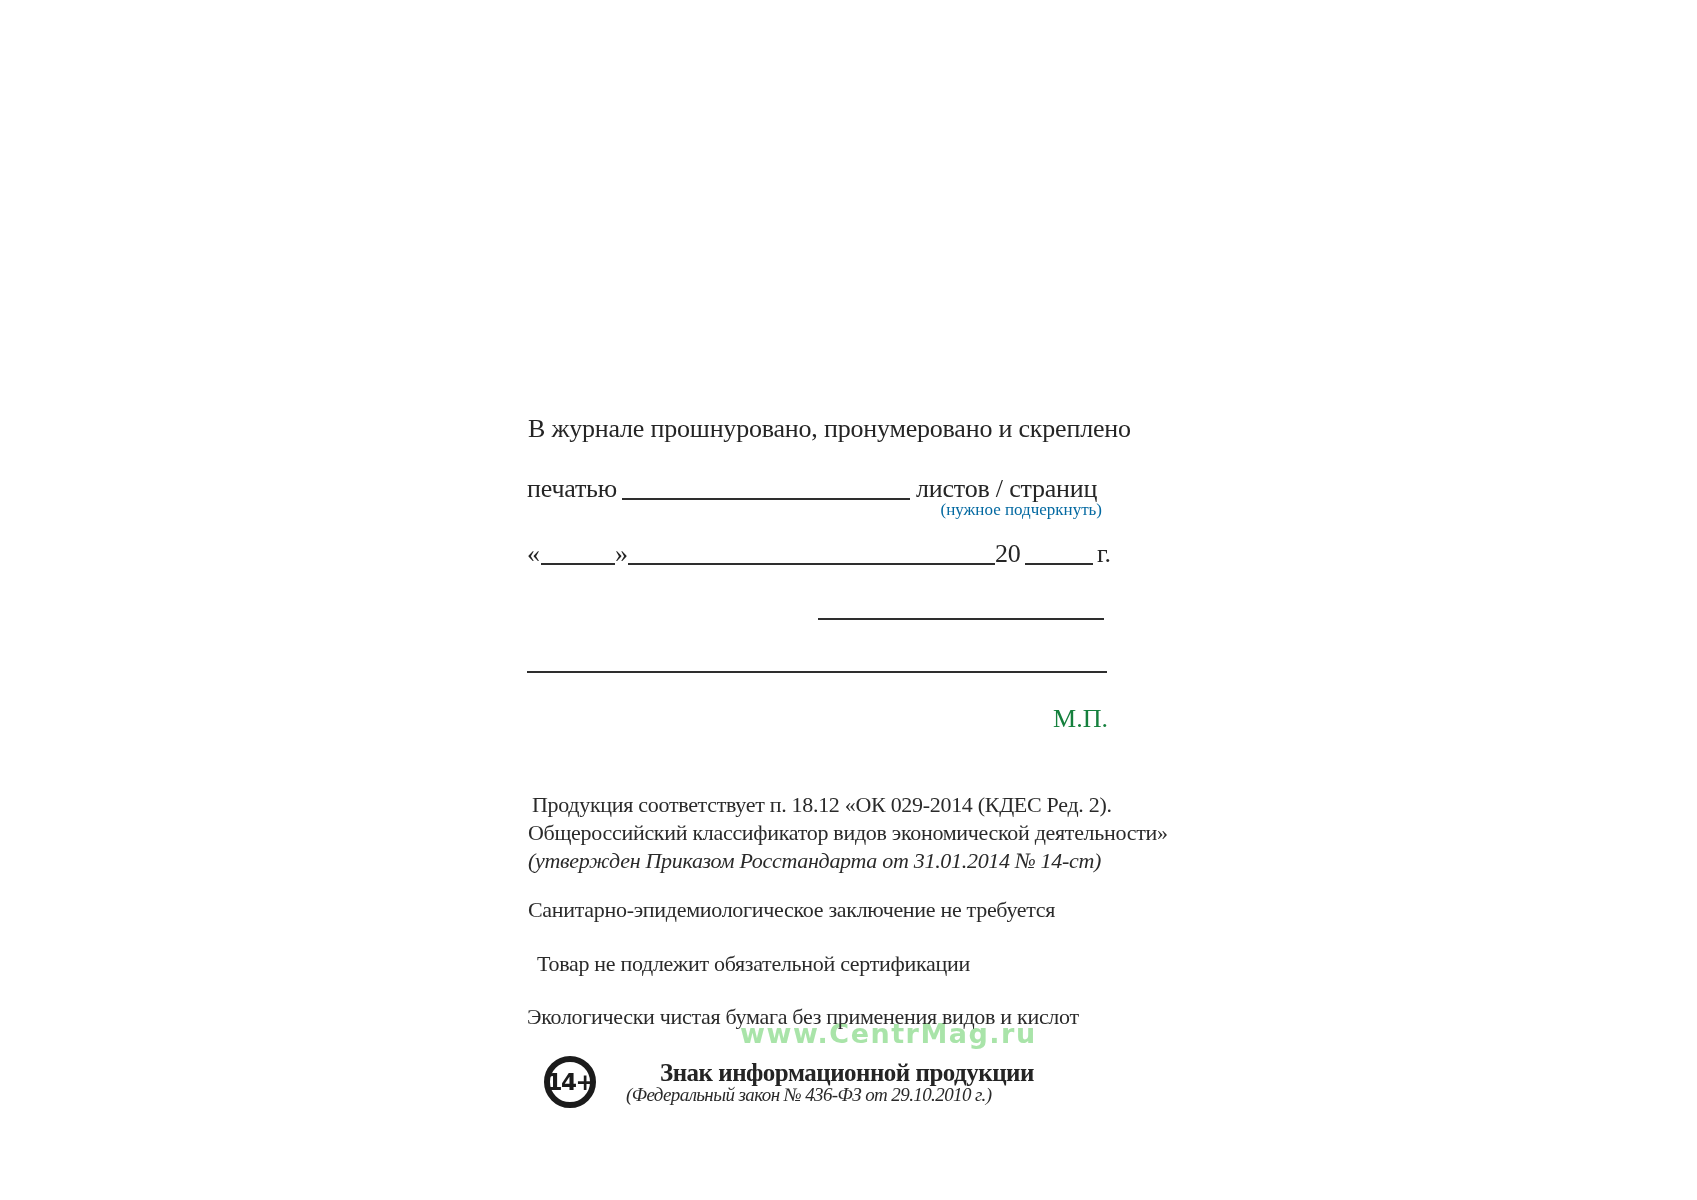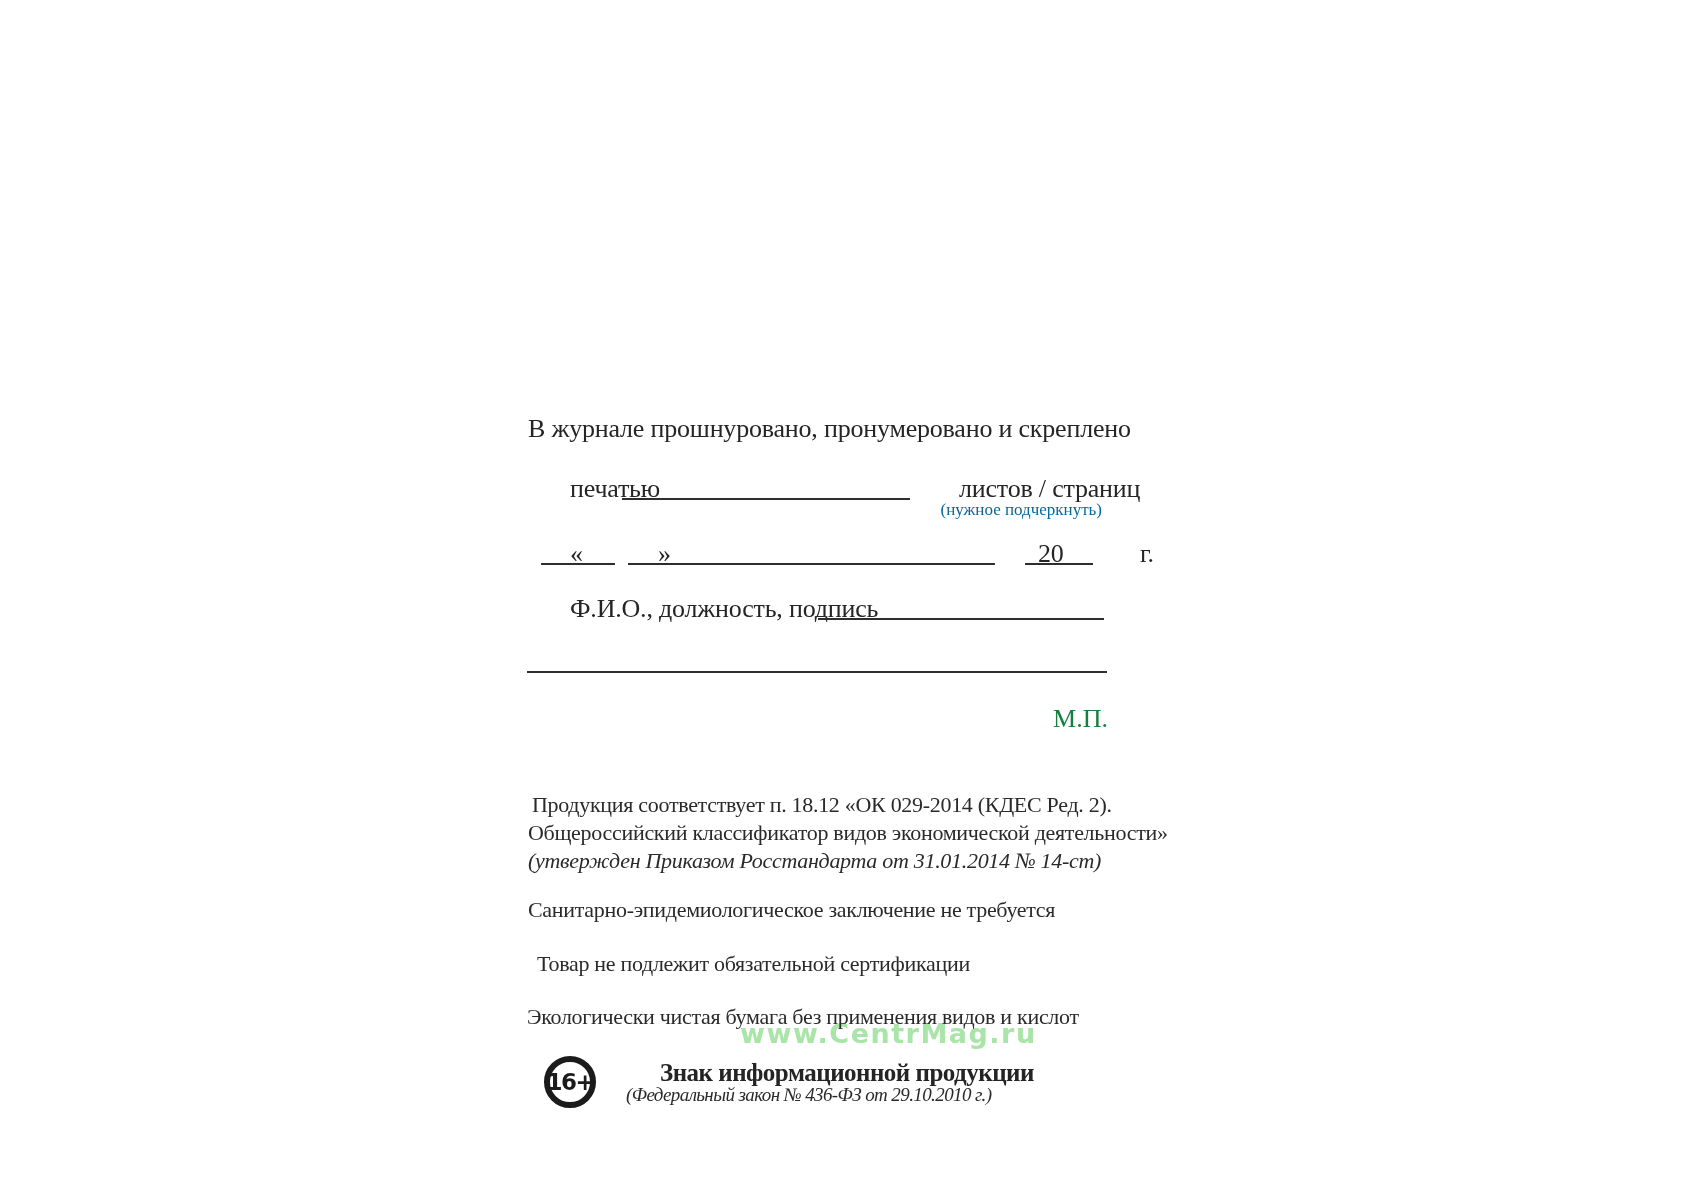--- a/index.html
+++ b/index.html
@@ -14,21 +14,21 @@
   }
   .line { position: absolute; white-space: nowrap; line-height: 1.15; }
 
   .t-main   { font-size: 26px; letter-spacing: -0.2px; color: #252525; }
   .t-info   { font-size: 22px; letter-spacing: -0.3px; color: #2a2a2a; }
   .t-small  { font-size: 17px; color: #0369a1; }
   .t-italic { font-style: italic; }
 
   
   .formline { position: absolute; height: 30px; }
-  .formline .piece { position: absolute; top: 0; white-space: nowrap; margin-left: 43px; }
+  .formline .piece { position: absolute; top: 0; white-space: nowrap; }
   .formline .blank {
     position: absolute;
     height: 0;
     border-bottom: 2px solid #2e2e2e;
   }
 
   .rule {
     position: absolute;
     height: 0;
     border-bottom: 2px solid #2e2e2e;
@@ -85,39 +85,38 @@
     <span class="piece t-main" style="left:0;">«</span>
     <span class="blank" style="left:14px; width:74px; top:24px;"></span>
     <span class="piece t-main" style="left:88px;">»</span>
     <span class="blank" style="left:101px; width:367px; top:24px;"></span>
     <span class="piece t-main" style="left:468px;">20</span>
     <span class="blank" style="left:498px; width:68px; top:24px;"></span>
     <span class="piece t-main" style="left:570px;">г.</span>
   </div>
 
   <div class="formline" style="left:527px; top:594px; width:590px;">
-    <span class="piece t-main" style="left:0;">Ф.И.О., должность, подпись</span>
     <span class="blank" style="left:291px; width:286px; top:24px;"></span>
   </div>
 
   <div class="rule" style="left:527px; top:671px; width:580px;"></div>
 
   <div class="line stamp" style="right:589px; top:704px;">М.П.</div>
 
   <div class="line t-info" style="left:532px; top:792px;">Продукция соответствует п. 18.12 «ОК 029-2014 (КДЕС Ред. 2).</div>
   <div class="line t-info" style="left:528px; top:820px;">Общероссийский классификатор видов экономической деятельности»</div>
   <div class="line t-info t-italic" style="left:528px; top:848px;">(утвержден Приказом Росстандарта от 31.01.2014 № 14-ст)</div>
 
   <div class="line t-info" style="left:528px; top:897px;">Санитарно-эпидемиологическое заключение не требуется</div>
 
   <div class="line t-info" style="left:537px; top:951px;">Товар не подлежит обязательной сертификации</div>
 
   <div class="watermark" style="left:740px; top:1018px;">www.CentrMag.ru</div>
 
   <div class="line t-info" style="left:527px; top:1004px;">Экологически чистая бумага без применения видов и кислот</div>
 
-  <div class="age-badge" style="left:544px; top:1056px;">16+</div>
+  <div class="age-badge" style="left:544px; top:1056px;">14+</div>
 
   <div class="line znak-title" style="left:660px; top:1059px;">Знак информационной продукции</div>
 
   <div class="line law-ref" style="left:626px; top:1084px;">(Федеральный закон № 436-ФЗ от 29.10.2010 г.)</div>
 
 </div>
 
 </body></html>

